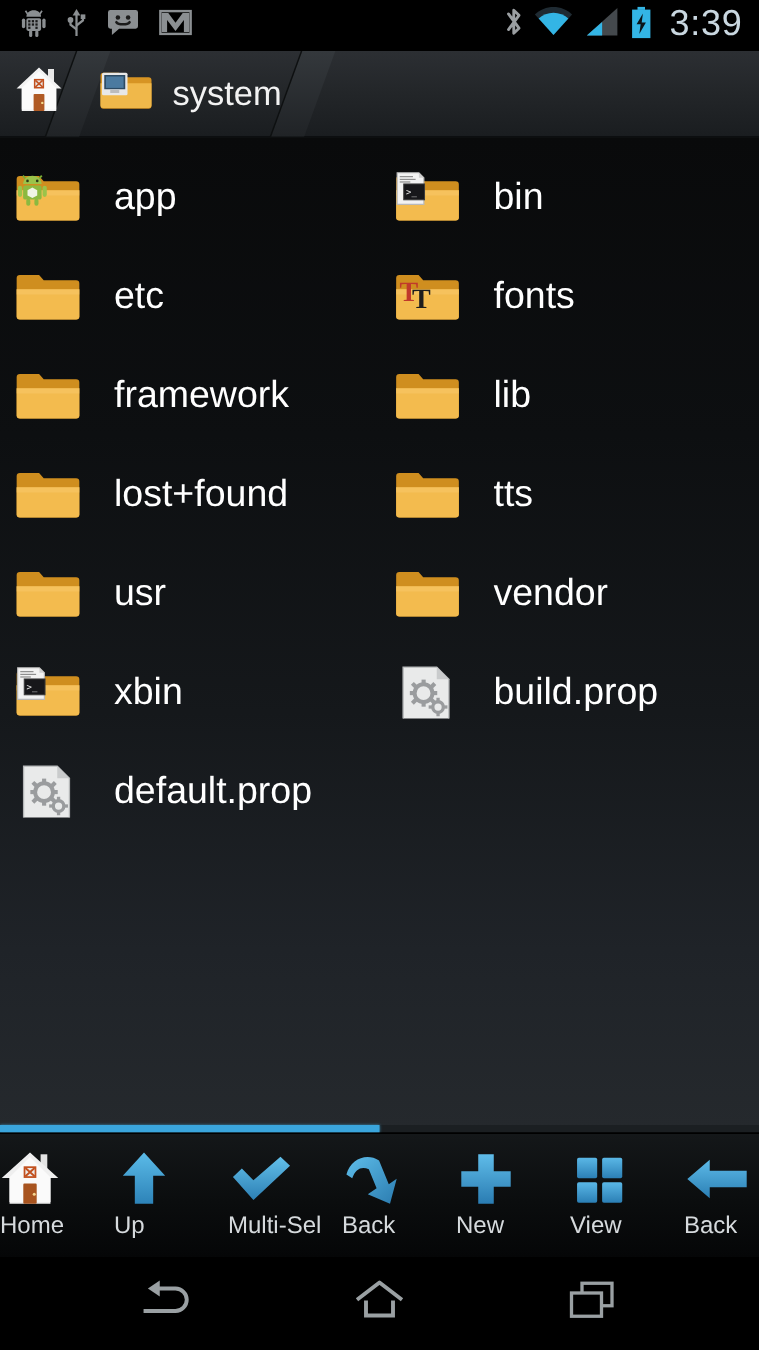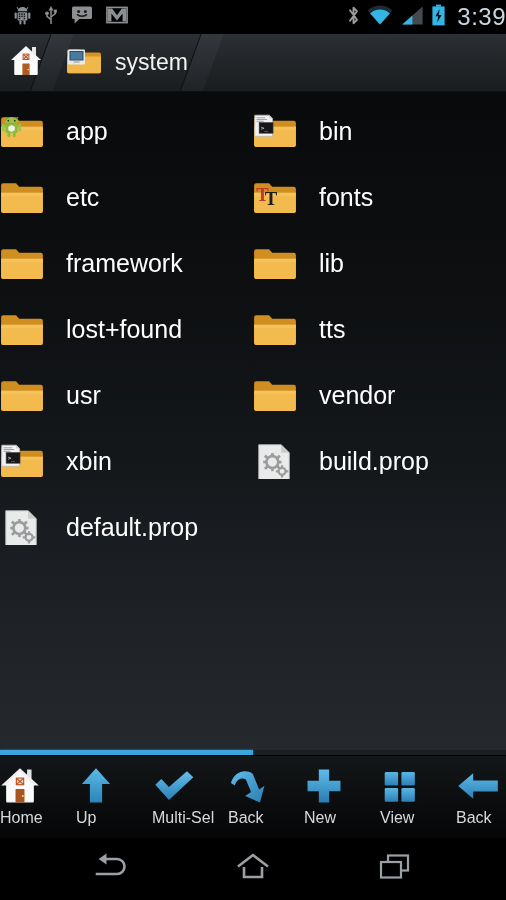--- a/index.html
+++ b/index.html
@@ -11,21 +11,21 @@
   }
   #screen { position:relative; width:506px; height:900px; background:#000; }
 
   
   #statusbar {
     position:absolute; left:0; top:0; width:506px; height:34px;
     background:#000;
     display:flex; align-items:center;
   }
   #status-left { display:flex; align-items:center; gap:13px; padding-left:14px; }
-  #status-right { display:flex; align-items:center; gap:7px; margin-left:auto; }
+  #status-right { display:flex; align-items:flex-start; gap:7px; margin-left:auto; padding-right:11px; }
   .sicon { display:block; }
   #status-clock {
     color:#c9d7e0; font-size:24px; letter-spacing:0.5px;
     margin-left:4px; line-height:1; font-family:"Liberation Sans", sans-serif;
   }
 
   
   #breadcrumb {
     position:absolute; left:0; top:34px; width:506px; height:58px;
     background:linear-gradient(to bottom,#2c2f33 0%,#232629 48%,#1a1d20 100%);
@@ -58,21 +58,21 @@
     position:absolute; left:0; top:92px; width:506px; height:660px;
     background:linear-gradient(to bottom,#090a0b 0%,#0d0f11 30%,#15181b 58%,#1f2328 82%,#25292d 100%);
     overflow:hidden;
   }
   #grid {
     position:relative; width:506px;
     padding-top:6px;
     display:grid; grid-template-columns:253px 253px;
     grid-auto-rows:66px;
   }
-  .cell { display:flex; align-items:center; }
+  .cell { display:flex; align-items:center; padding-left:10px; }
   .cell-ico {
     width:52px; height:48px; flex:0 0 52px;
     display:flex; align-items:center; justify-content:flex-start;
     position:relative;
   }
   .cell-label {
     color:#ffffff; font-size:25px; margin-left:14px;
     white-space:nowrap; overflow:hidden; line-height:1;
   }
 

